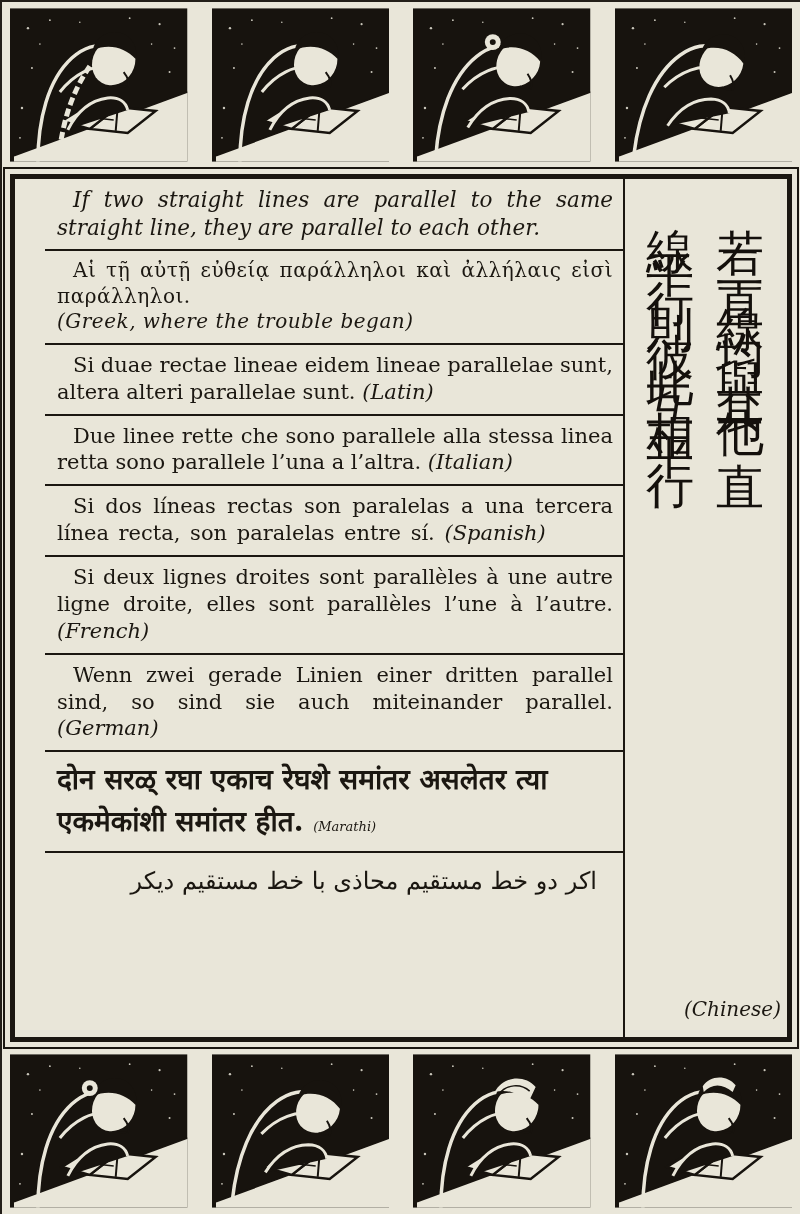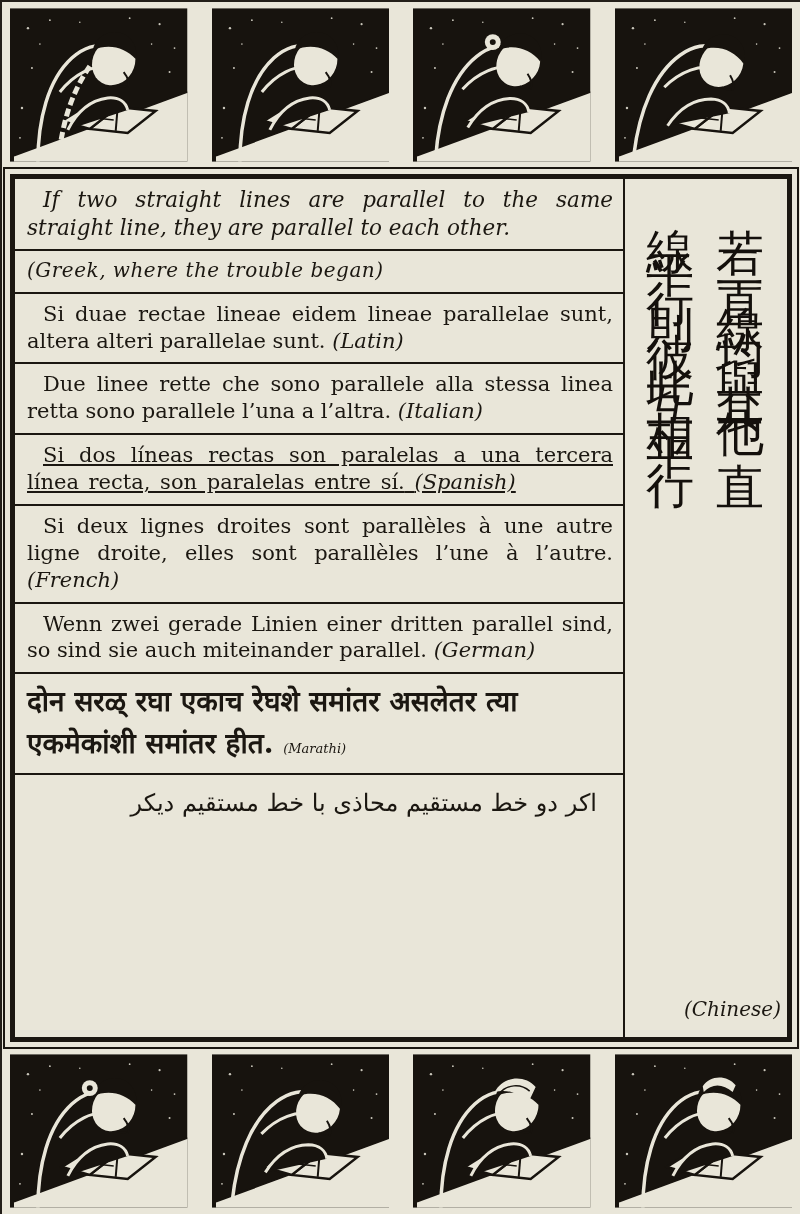--- a/index.html
+++ b/index.html
@@ -36,28 +36,29 @@
     display:flex;flex-direction:column;
     overflow:hidden;
   }
   .row{
     padding:7px 10px 8px 12px;
     border-top:2px solid #1b1711;
     font-size:21px;
     line-height:1.28;
     text-align:justify;
     text-indent:16px;
+    margin-left:30px;
   }
   .row:first-child{border-top:none;}
   .lang{font-style:italic;}
   .row-english{font-style:italic;font-size:21.5px;}
   .row-greek{font-size:20px;letter-spacing:.5px;}
   .row-greek .sub{text-indent:0;font-style:italic;text-align:left;}
   .row-russian{word-spacing:7px;}
-  .row-spanish{word-spacing:3px;text-decoration:underline;}
+  .row-spanish{word-spacing:3px;}
   .row-marathi{font-size:28px;line-height:1.5;text-indent:0;font-weight:600;text-align:left;}
   .row-marathi .lang{font-size:13px;font-weight:400;}
   .row-persian{font-size:24px;line-height:1.8;text-indent:0;text-align:right;padding-right:26px;}
   .rtl-line{display:block;}
   
   .cjk-wrap{
     position:relative;
     width:162px;flex:0 0 162px;
     box-sizing:border-box;
   }
@@ -164,20 +165,21 @@
   </div>
 
   <div class="main-box">
     <div class="rows-col">
 
       <div class="row row-english">
         <span>If two straight lines are parallel to the same straight line, they are parallel to each other.</span>
       </div>
 
       <div class="row row-greek">
+        <span>Αἱ τῇ αὐτῇ εὐθείᾳ παράλληλοι καὶ ἀλλήλαις εἰσὶ παράλληλοι.</span>
         <div class="sub">(Greek, where the trouble began)</div>
       </div>
 
       <div class="row">
         <span>Si duae rectae lineae eidem lineae parallelae sunt, altera alteri parallelae sunt.</span>
         <span class="lang">(Latin)</span>
       </div>
 
       <div class="row">
         <span>Due linee rette che sono parallele alla stessa linea retta sono parallele l’una a l’altra.</span>

